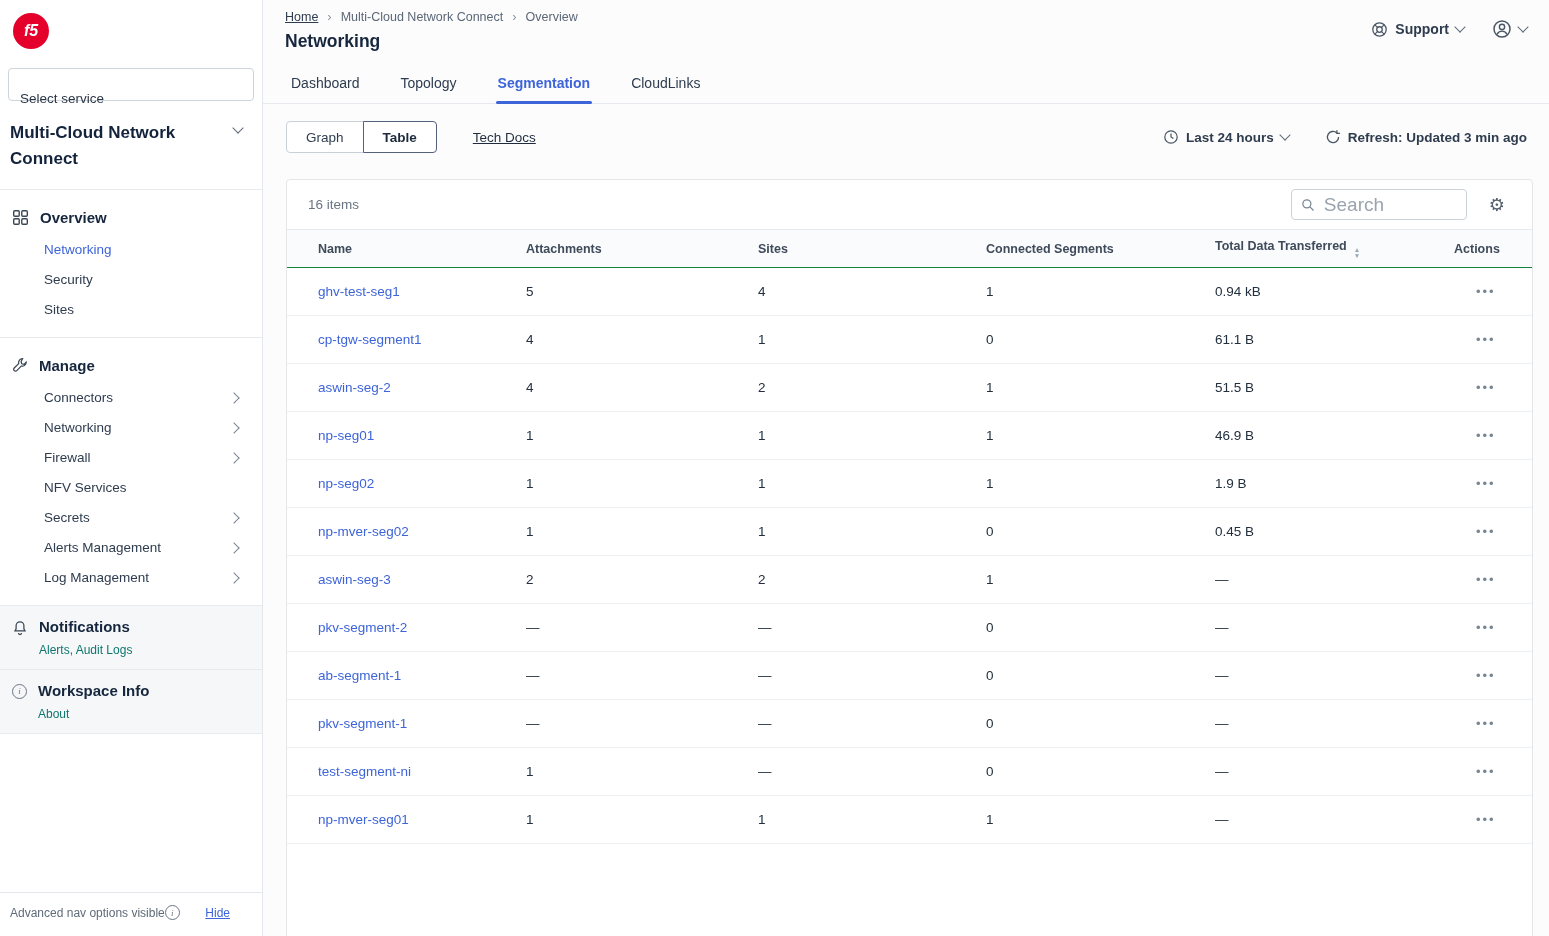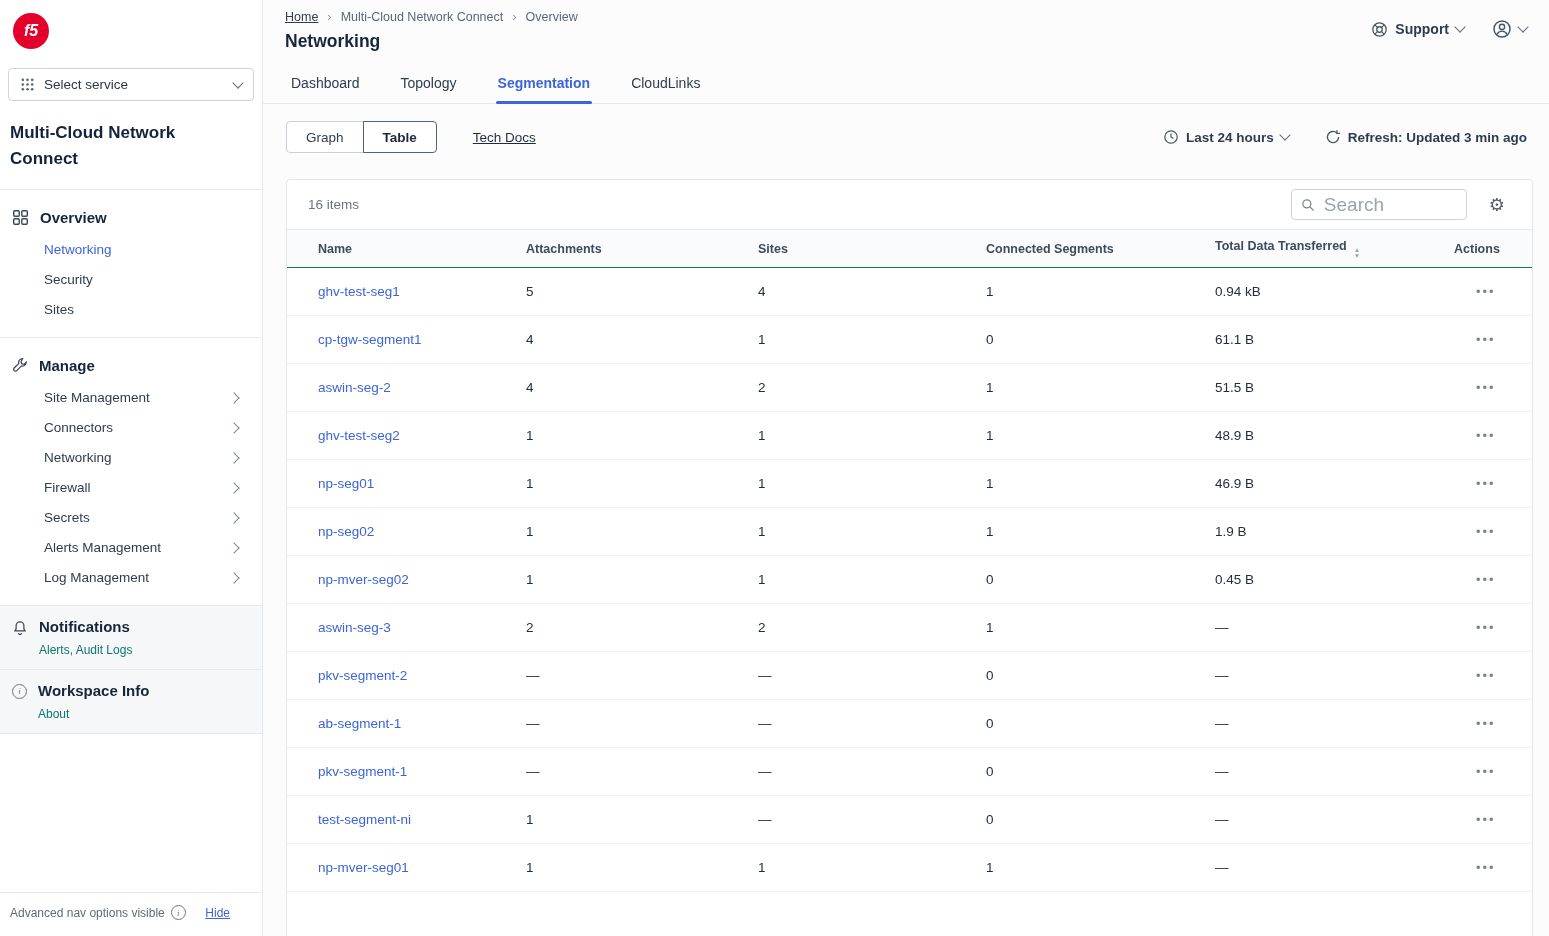--- a/index.html
+++ b/index.html
@@ -7,21 +7,21 @@
        font-family:"Liberation Sans","DejaVu Sans",sans-serif;color:#222f3d;}
   .app{display:flex;width:100%;height:100%;}
 
   
   .sidebar{width:262px;min-width:262px;border-right:1px solid #e4e8ec;background:#fff;
            display:flex;flex-direction:column;position:relative;}
   .logo{width:36px;height:36px;border-radius:50%;background:#e4002b;color:#fff;
         display:flex;align-items:center;justify-content:center;
         font-weight:bold;font-style:italic;font-size:16px;margin:13px 0 0 13px;}
   .service-select{margin:19px 8px 0 8px;height:31px;border:1px solid #cdd4da;border-radius:4px;
-        display:flex;align-items:center;gap:9px;padding:0 11px;color:#2a3645;font-size:13.5px;cursor:pointer;background:#fff;}
+        display:flex;align-items:flex-start;gap:22px;padding:0 11px;color:#2a3645;font-size:13.5px;cursor:pointer;background:#fff;flex-direction:column;}
   .service-select .cdown{margin-left:auto;}
   .product-title{font-size:17px;font-weight:700;color:#13233c;line-height:1.55;
         padding:19px 40px 16px 10px;border-bottom:1px solid #e8ebee;}
   .nav-section{padding:8px 0 12px 0;border-bottom:1px solid #e8ebee;}
   .nav-head{display:flex;align-items:center;gap:11px;padding:11px 10px 9px 12px;
         font-size:15px;font-weight:700;color:#16263d;}
   .nav-head svg{color:#3a4654;}
   .nav-sub{padding:7.5px 10px 7.5px 44px;font-size:13.5px;color:#2e3c4e;cursor:pointer;}
   .nav-sub.active{color:#3d64d8;}
   .nav-sub.mg{display:flex;align-items:center;justify-content:space-between;padding-right:24px;}
@@ -29,21 +29,21 @@
         transform:rotate(45deg);flex:0 0 auto;}
   .sidebar-block{background:#f5f7f8;border-bottom:1px solid #e8ebee;padding:12px 10px 12px 12px;
         display:flex;gap:11px;align-items:flex-start;}
   .sidebar-block:first-of-type{border-top:1px solid #e8ebee;}
   .block-title{font-size:15px;font-weight:700;color:#16263d;}
   .block-sub{font-size:12px;color:#0f766e;margin-top:8px;}
   .block-icon{color:#3a4654;margin-top:2px;}
   .sidebar-footer{position:absolute;left:0;right:0;bottom:0;border-top:1px solid #e4e8ec;
         padding:12px 32px 16px 10px;display:flex;justify-content:space-between;align-items:center;
         font-size:12px;color:#5f6b78;background:#fff;}
-  .footer-left{display:flex;align-items:center;gap:6px;}
+  .footer-left{display:flex;align-items:center;}
   .hide-link{color:#3d64d8;text-decoration:underline;cursor:pointer;}
   .info-circle{width:13px;height:13px;border:1px solid #6b7684;border-radius:50%;color:#6b7684;
         display:inline-flex;align-items:center;justify-content:center;font-size:9px;font-style:italic;
         font-family:"Liberation Serif","DejaVu Serif",serif;flex:0 0 auto;}
 
   
   .main{flex:1;background:#fcfcfd;display:flex;flex-direction:column;overflow:hidden;}
   .main-header{padding:9px 22px 0 22px;position:relative;}
   .crumbs{display:flex;align-items:center;gap:9px;font-size:12.5px;color:#5b6775;}
   .crumb-link{color:#2e3c4e;text-decoration:underline;cursor:pointer;}
@@ -149,34 +149,33 @@
 
     <div class="nav-section">
       <div class="nav-head">
         <svg width="16" height="16" viewBox="0 0 16 16">
           <path d="M10.6 1.6a4 4 0 0 0-3.9 5L2.2 11a1.8 1.8 0 0 0 2.6 2.6l4.4-4.5a4 4 0 0 0 5-3.9l-2.2 2.2-2.3-.6-.6-2.3z" fill="none" stroke="currentColor" stroke-width="1.25"></path>
         </svg>
         <span>Manage</span>
       </div>
       <div id="mg-items">
           <div class="nav-sub mg">
-            <span>Site Management</span>
-            <span class="chev-right"></span>
-          </div>
-          <div class="nav-sub mg">
             <span>Connectors</span>
             <span class="chev-right"></span>
           </div>
           <div class="nav-sub mg">
             <span>Networking</span>
             <span class="chev-right"></span>
           </div>
           <div class="nav-sub mg">
             <span>Firewall</span>
             <span class="chev-right"></span>
+          </div>
+          <div class="nav-sub mg">
+            <span>NFV Services</span>
           </div>
           <div class="nav-sub mg">
             <span>Secrets</span>
             <span class="chev-right"></span>
           </div>
           <div class="nav-sub mg">
             <span>Alerts Management</span>
             <span class="chev-right"></span>
           </div>
           <div class="nav-sub mg">
@@ -328,28 +327,20 @@
   </tr>
             <tr>
     <td class="col-0"><a class="name-link">aswin-seg-2</a></td>
     <td class="col-1">4</td>
     <td class="col-2">2</td>
     <td class="col-3">1</td>
     <td class="col-4">51.5 B</td>
     <td class="col-5"><span class="dots">•••</span></td>
   </tr>
             <tr>
-    <td class="col-0"><a class="name-link">ghv-test-seg2</a></td>
-    <td class="col-1">1</td>
-    <td class="col-2">1</td>
-    <td class="col-3">1</td>
-    <td class="col-4">48.9 B</td>
-    <td class="col-5"><span class="dots">•••</span></td>
-  </tr>
-            <tr>
     <td class="col-0"><a class="name-link">np-seg01</a></td>
     <td class="col-1">1</td>
     <td class="col-2">1</td>
     <td class="col-3">1</td>
     <td class="col-4">46.9 B</td>
     <td class="col-5"><span class="dots">•••</span></td>
   </tr>
             <tr>
     <td class="col-0"><a class="name-link">np-seg02</a></td>
     <td class="col-1">1</td>

